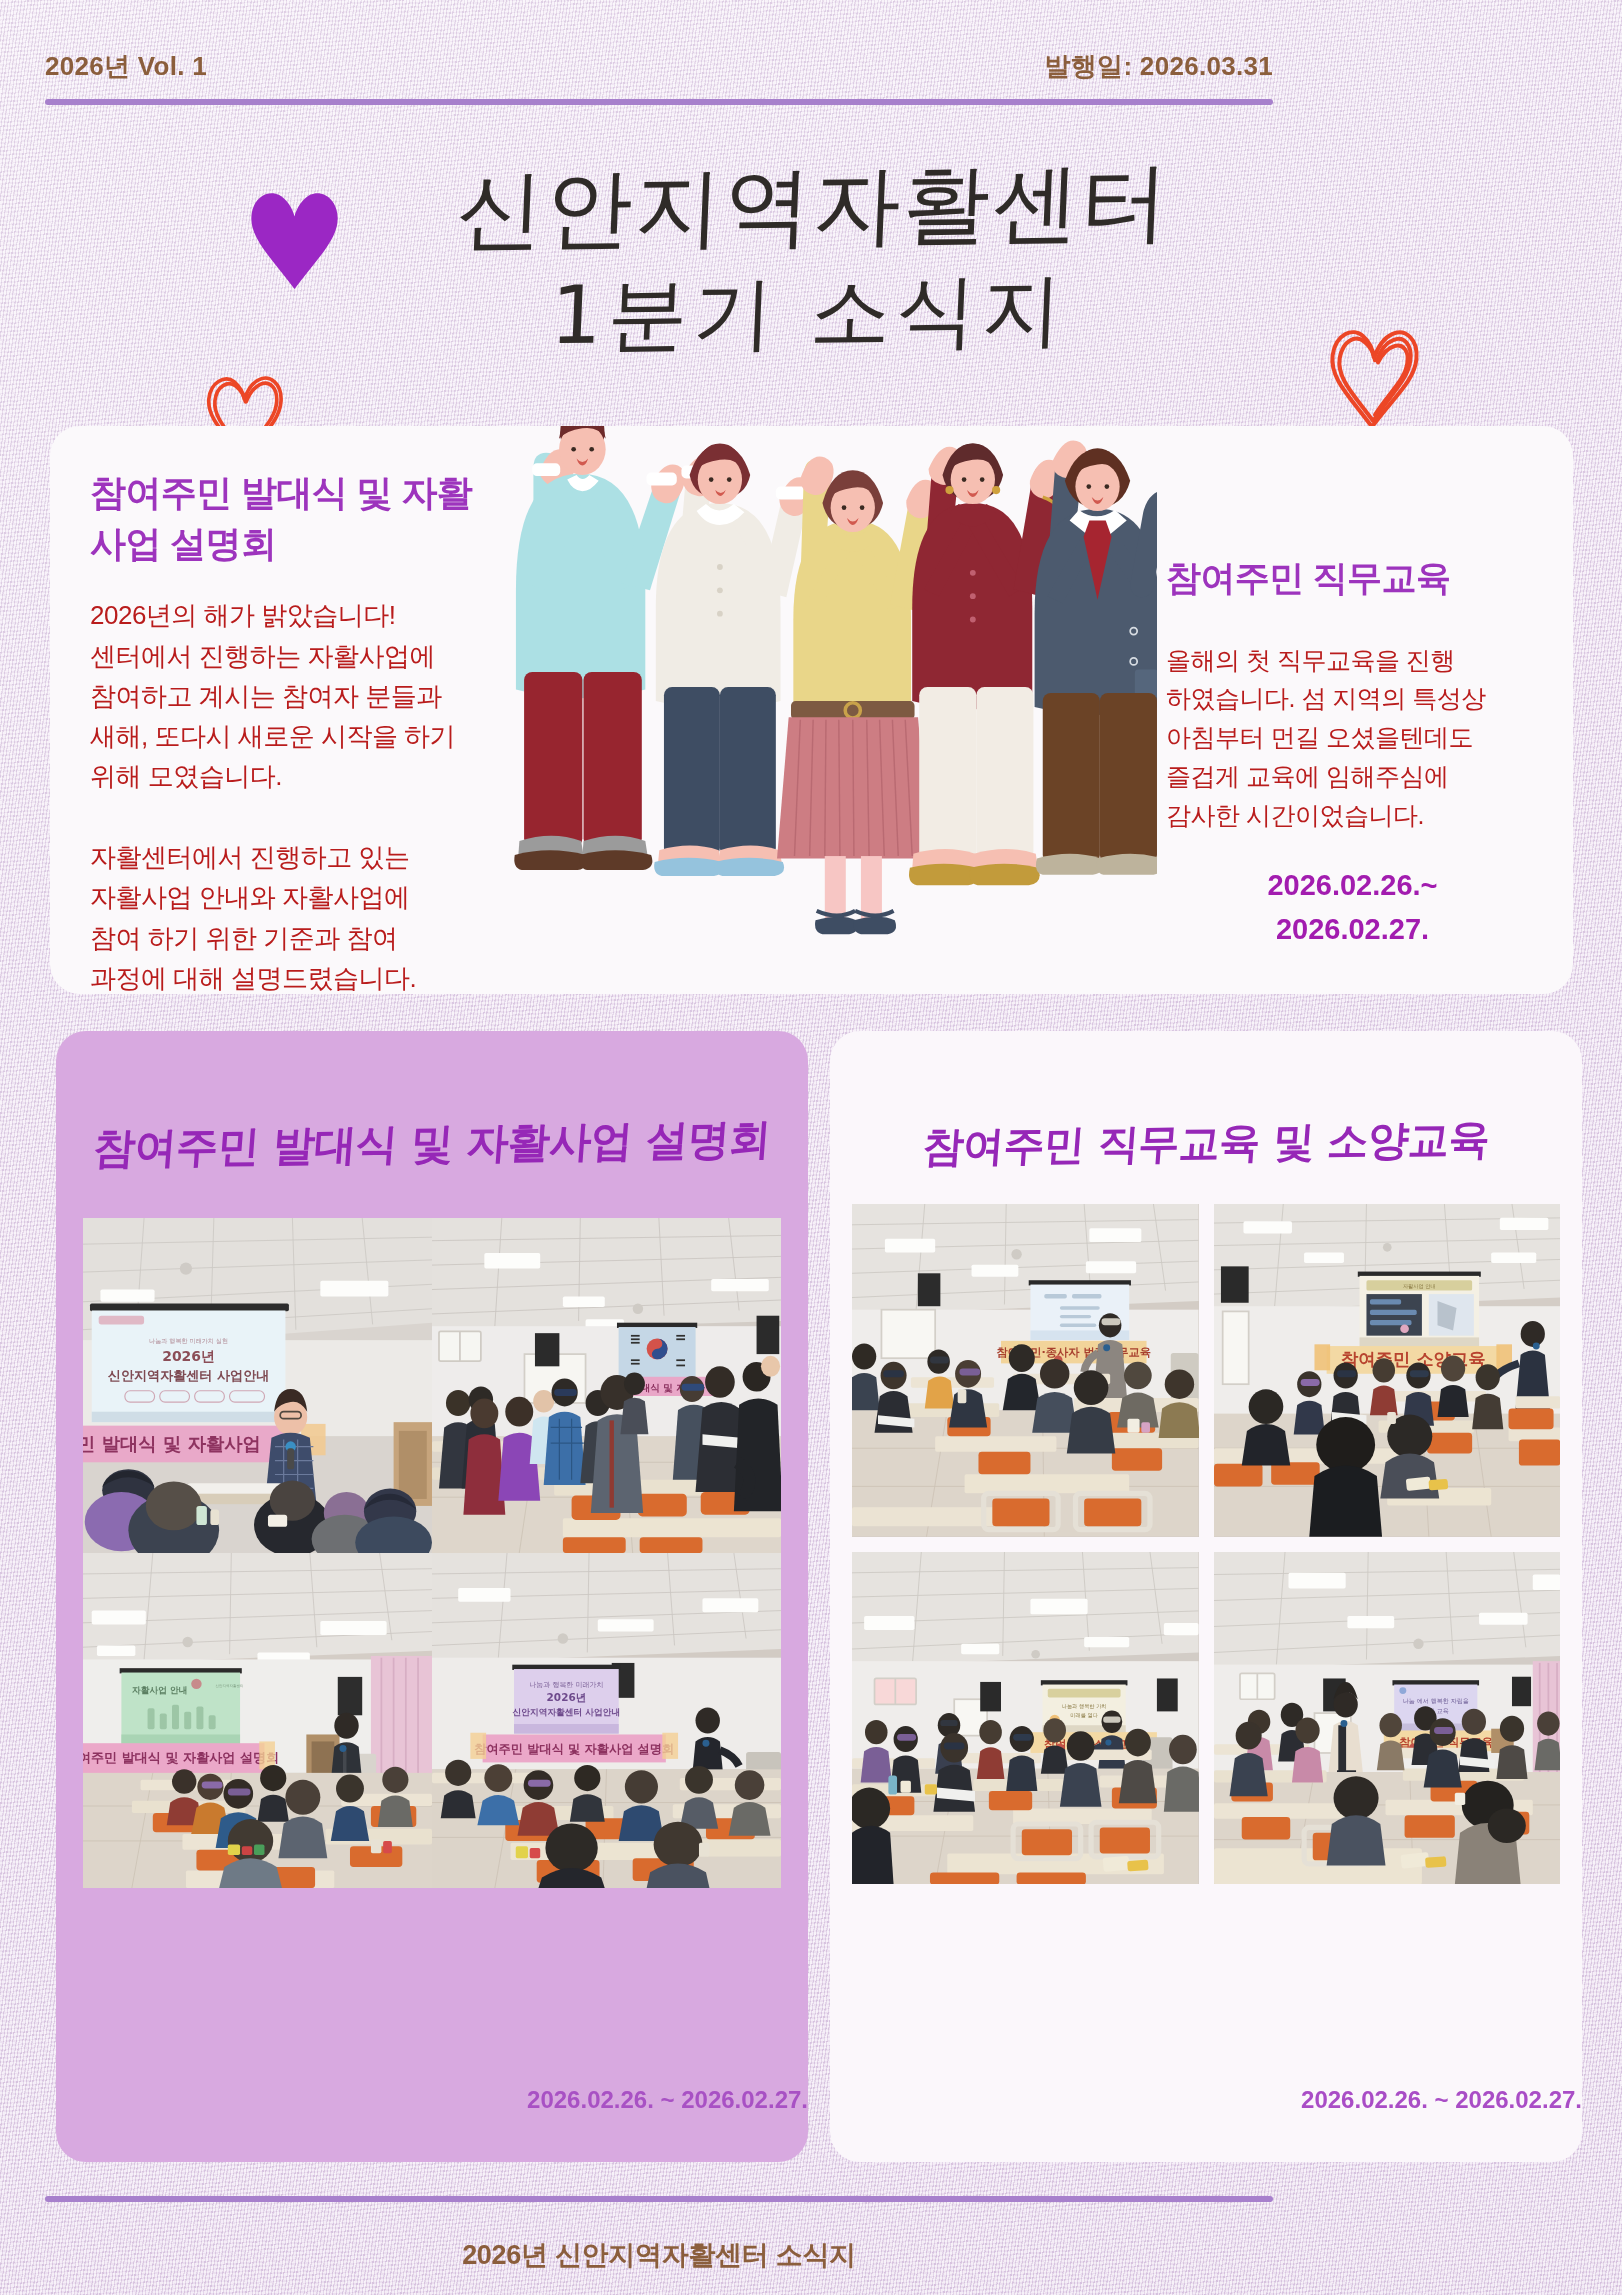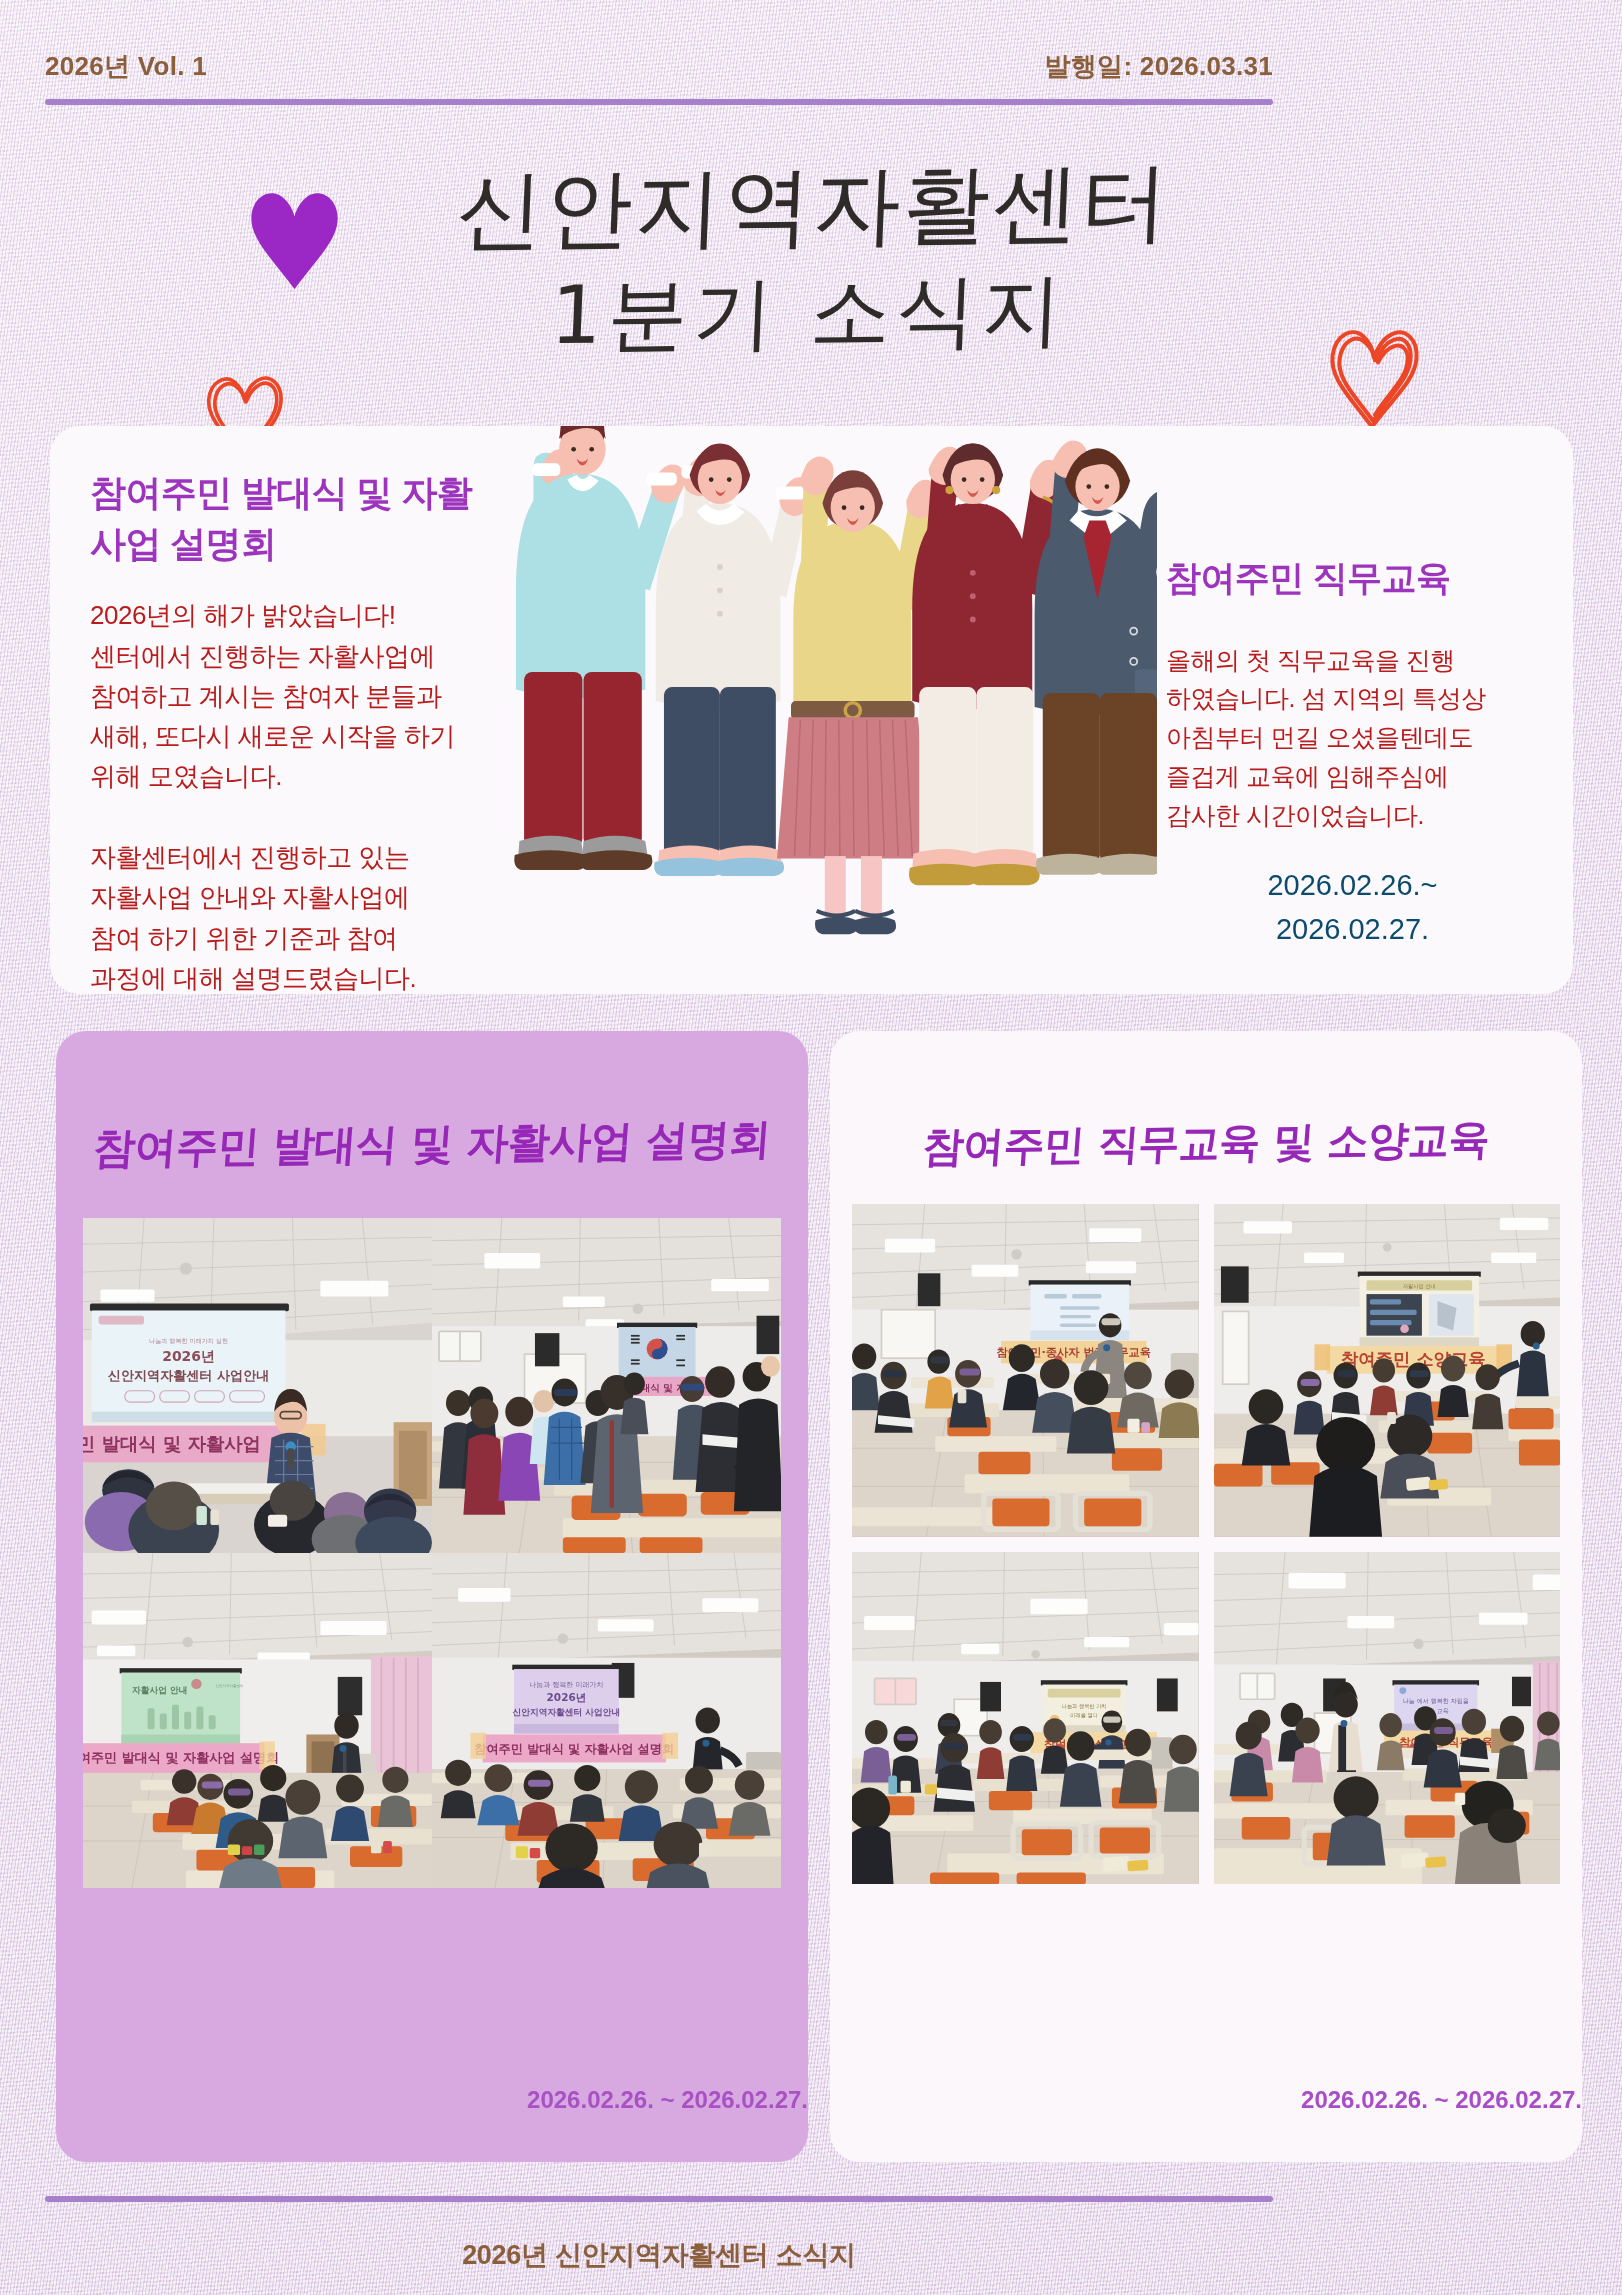--- a/index.html
+++ b/index.html
@@ -134,22 +134,22 @@
     color: #b91c1c;
     letter-spacing: -0.5px;
     margin-top: 26px;
     white-space: pre-line;
   }
   .card-p.right { margin-top: 38px; font-size: 25px; }
   .card-dates {
     margin-top: 30px;
     text-align: center;
     font-size: 29px;
-    font-weight: 400;
-    color: #0c4a6e;
+    font-weight: 700;
+    color: #a21caf;
     line-height: 1.5;
     white-space: pre-line;
   }
 
   
   .hero-illo {
     position: absolute;
     left: 396px;
     top: -28px;
     width: 711px;

